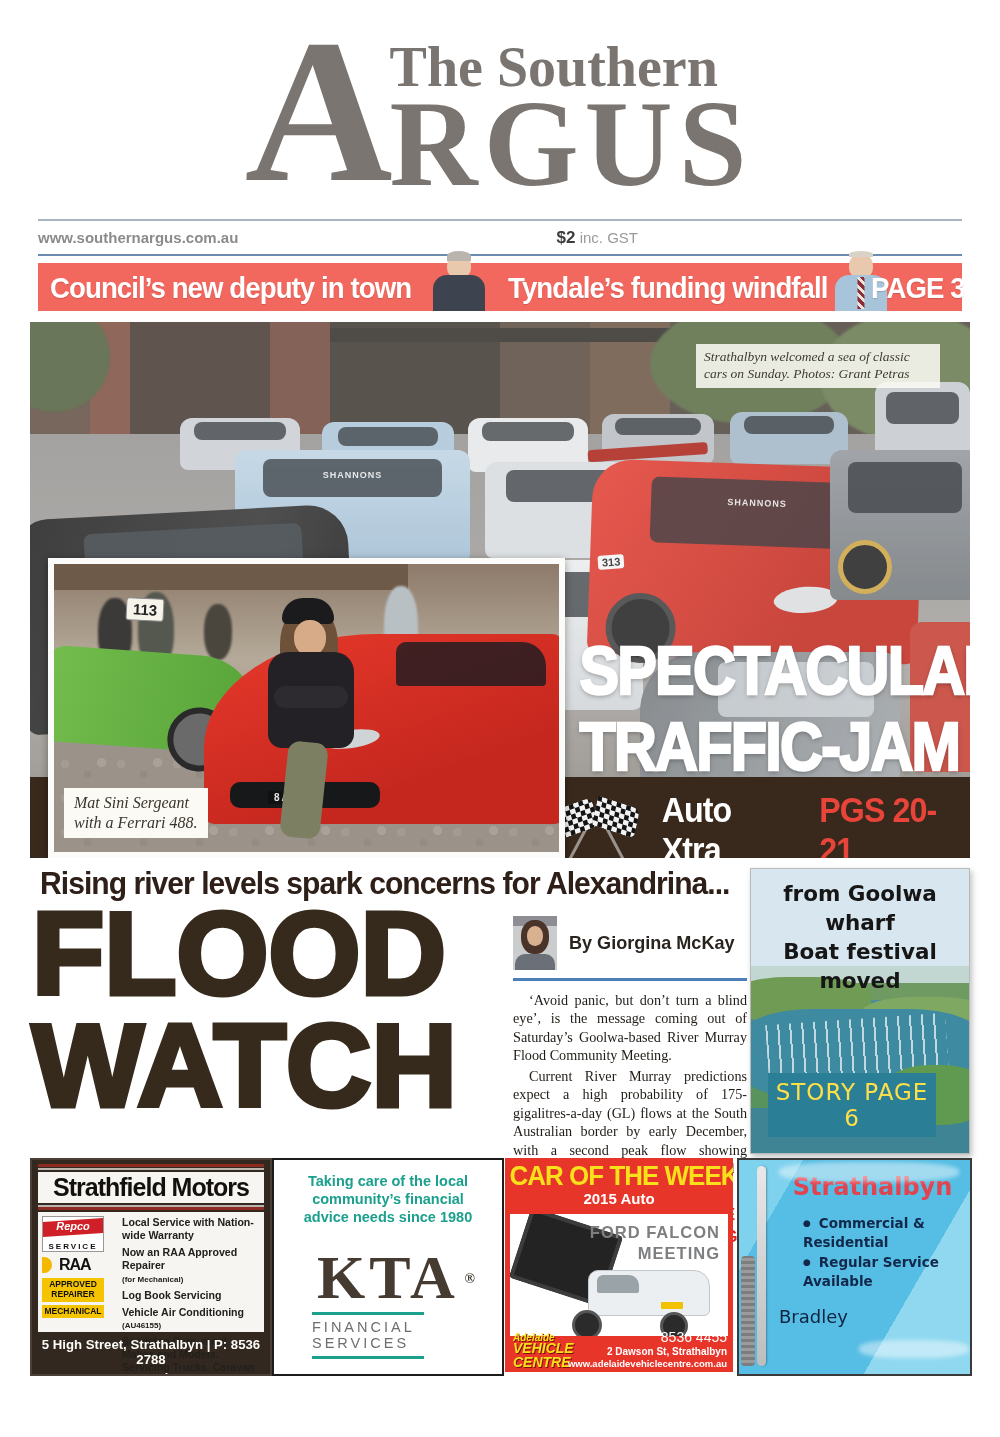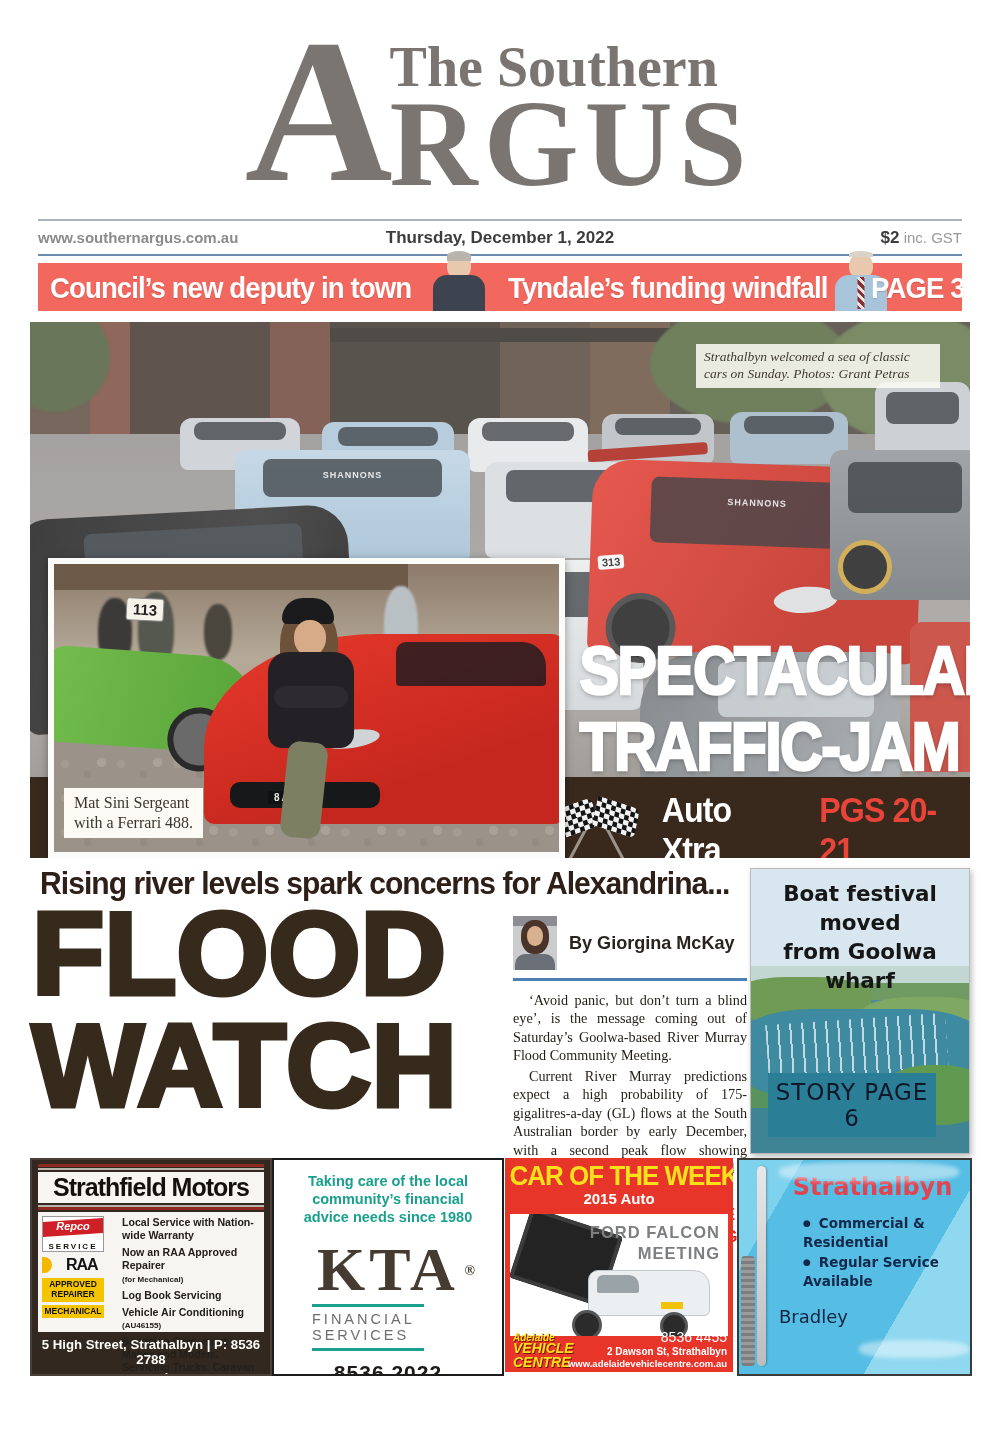--- a/index.html
+++ b/index.html
@@ -88,21 +88,21 @@
   .ferrari .grille{position:absolute;left:26px;bottom:16px;width:150px;height:26px;border-radius:10px;background:#16181a;}
   .ferrari .fplate{position:absolute;left:64px;bottom:20px;background:#0f1113;color:#e8e6e0;font-size:10px;font-weight:bold;padding:1px 6px;border-radius:2px;letter-spacing:2px;}
   .woman{position:absolute;left:196px;top:26px;width:120px;height:230px;}
   .w-hair{position:absolute;left:30px;top:16px;width:58px;height:84px;border-radius:45% 45% 40% 40%;background:#6d5138;}
   .w-cap{position:absolute;left:32px;top:8px;width:52px;height:26px;border-radius:24px 24px 6px 6px;background:#1b1b1d;}
   .w-face{position:absolute;left:44px;top:30px;width:32px;height:36px;border-radius:48%;background:#d8ab88;}
   .w-torso{position:absolute;left:18px;top:62px;width:86px;height:96px;border-radius:20px 20px 14px 14px;background:#232125;}
   .w-arms{position:absolute;left:24px;top:96px;width:74px;height:22px;border-radius:12px;background:#2d2b30;}
   .w-legs{position:absolute;left:34px;top:152px;width:40px;height:96px;border-radius:12px;background:#7d7f62;transform:rotate(6deg);}
   .ins-caption{position:absolute;left:10px;bottom:14px;background:#fbfaf4;padding:5px 10px;
-      font-family:"Liberation Serif",serif;font-size:16px;color:#3a362e;line-height:1.25;}
+      font-family:"Liberation Serif",serif;font-style:italic;font-size:16px;color:#3a362e;line-height:1.25;}
 
   
   #kicker{left:40px;top:866px;font-size:31px;font-weight:bold;color:#2e2018;letter-spacing:-1px;transform:scaleX(.97);transform-origin:left;white-space:nowrap;}
   #flood{left:32px;top:898px;width:480px;color:#362a1d;font-weight:bold;line-height:112px;
          font-size:116px;letter-spacing:0px;-webkit-text-stroke:5px #362a1d;transform:scaleX(1.02);transform-origin:left top;}
   #bylineblock{left:513px;top:916px;width:234px;}
   .by-row{display:flex;align-items:center;gap:12px;}
   .by-photo{width:44px;height:54px;background:linear-gradient(#8d8d93 0 18%,#caccce 18% 100%);position:relative;flex:0 0 auto;}
   .by-photo .bp-hair{position:absolute;left:8px;top:4px;width:28px;height:34px;border-radius:46%;background:#4a3328;}
   .by-photo .bp-face{position:absolute;left:14px;top:10px;width:16px;height:20px;border-radius:48%;background:#d9b191;}
@@ -118,51 +118,51 @@
   #boat{left:750px;top:868px;width:218px;height:284px;border:1px solid #b9b9b9;box-shadow:2px 3px 6px rgba(0,0,0,.25);
         background:linear-gradient(#d8e7ef 0 34%,#c2d6d2 34% 40%,#6f9a62 40% 46%,#4f8c93 46% 72%,#58935e 72% 84%,#3f8494 84% 100%);overflow:hidden;}
   .boat-land1{position:absolute;left:-20px;top:108px;width:140px;height:46px;background:#6f9b55;border-radius:40%;}
   .boat-land2{position:absolute;left:110px;top:128px;width:130px;height:40px;background:#7fa963;border-radius:40%;}
   .boat-water{position:absolute;left:-10px;top:140px;width:240px;height:90px;background:#3e8aa0;border-radius:30%;}
   .boat-green{position:absolute;left:130px;top:196px;width:110px;height:60px;background:#5f9a50;border-radius:45%;}
   .boat-docks{position:absolute;left:16px;top:150px;width:180px;height:60px;
       background:repeating-linear-gradient(90deg,rgba(255,255,255,.85) 0 2px,transparent 2px 12px);transform:rotate(-4deg);opacity:.8;}
   .boat-title{position:absolute;left:0;top:10px;width:100%;text-align:center;color:#161616;
       font-family:"DejaVu Sans",sans-serif;font-weight:bold;font-size:21.5px;line-height:1.35;}
-  .boat-cta{position:absolute;left:17px;bottom:16px;width:168px;background:#2a7e96;color:#0f172a;text-align:center;
+  .boat-cta{position:absolute;left:17px;bottom:16px;width:168px;background:#2a7e96;color:#fde047;text-align:center;
       font-family:"DejaVu Sans",sans-serif;font-size:23px;padding:6px 0;letter-spacing:1px;}
 
   
   .ad{top:1158px;height:214px;overflow:hidden;}
 
   
   #ad-strath{left:30px;width:238px;background:#32281f;border:2px solid #4a4038;}
   .st-stripe{height:3px;background:#8d2b22;margin:0 6px;}
   .st-stripe.gray{background:#b9b4ae;height:2px;margin-top:1px;}
   .st-title{margin:2px 6px 0 6px;background:#f6f5f2;color:#14110d;text-align:center;font-weight:bold;font-size:25px;
             letter-spacing:-1px;padding:1px 12px;transform:scaleX(1);}
   .st-body{margin:2px 6px;background:#f6f5f2;display:flex;padding:4px;height:112px;}
   .st-logos{width:62px;display:flex;flex-direction:column;gap:3px;}
   .repco{background:#fff;border:1px solid #999;height:34px;position:relative;overflow:hidden;}
   .repco .rp-red{position:absolute;left:0;top:3px;width:100%;height:15px;background:#cf2027;transform:skewY(-4deg);}
   .repco .rp-name{position:absolute;left:0;top:3px;width:100%;text-align:center;color:#fff;font-weight:bold;font-style:italic;font-size:11px;}
   .repco .rp-service{position:absolute;left:0;bottom:0px;width:100%;text-align:center;color:#14110d;font-weight:bold;font-size:8px;letter-spacing:2px;}
-  .raa{height:20px;display:flex;align-items:center;gap:14px;}
+  .raa{height:20px;display:flex;align-items:center;gap:7px;}
   .raa .raa-swoosh{width:10px;height:16px;background:#f5b800;border-radius:0 80% 80% 0/0 50% 50% 0;}
   .raa .raa-text{font-weight:bold;font-size:16px;color:#111;letter-spacing:-1px;}
   .ybox{background:#f5c400;color:#111;font-weight:bold;font-size:8.5px;text-align:center;padding:2px 0;line-height:1.15;}
   .st-text{flex:1;padding-left:6px;color:#23201c;font-weight:bold;font-size:10.6px;line-height:1.22;}
   .st-text p{margin:0 0 4px 12px;}
   .st-note{font-size:8px;}
   .st-addr{color:#fdfcf8;text-align:center;font-weight:bold;font-size:13.2px;margin-top:5px;}
   .st-web{color:#fdfcf8;text-align:center;font-weight:bold;font-size:12.5px;margin-top:4px;}
 
   
   #ad-kta{left:272px;width:228px;background:#fff;border:2px solid #1c1c1c;text-align:center;}
-  .kta-tag{color:#1ba08e;font-weight:bold;font-size:14.5px;line-height:1.25;margin:12px 14px 4px 14px;}
+  .kta-tag{color:#1ba08e;font-weight:bold;font-size:14.5px;line-height:1.25;margin:12px 14px 12px 14px;}
   .kta-logo{color:#453b31;font-family:"Liberation Serif",serif;font-weight:bold;font-size:62px;line-height:58px;margin-top:10px;letter-spacing:4px;position:relative;display:inline-block;}
   .kta-reg{font-size:14px;position:absolute;right:-16px;top:2px;letter-spacing:0;}
   .kta-line{width:112px;height:3px;background:#1ba08e;margin:6px auto 4px 38px;}
   .kta-sub{color:#6e6e6e;font-size:14.5px;letter-spacing:3px;text-align:left;margin-left:38px;}
   .kta-line2{width:112px;height:3px;background:#1ba08e;margin:5px auto 0 38px;}
   .kta-phone{color:#1d1a17;font-weight:bold;font-size:21px;margin-top:10px;letter-spacing:1px;}
 
   
   #ad-cw{left:505px;width:228px;background:#e8352a;}
   .cw-title{color:#f8e11a;font-weight:bold;font-size:27px;text-align:center;letter-spacing:-1px;transform:scaleX(.96);margin-top:3px;white-space:nowrap;}
@@ -201,21 +201,20 @@
   <div id="masthead" class="abs">
     <div class="mast-a">A</div>
     <div class="mast-col">
       <div class="mast-top">The Southern</div>
       <div class="mast-rest">RGUS</div>
     </div>
   </div>
 
   <div id="datebar" class="abs">
     <div class="db-url">www.southernargus.com.au</div>
-    <div class="db-date">Thursday, December 1, 2022</div>
     <div class="db-price"><b>$2</b><span> inc. GST</span></div>
   </div>
 
   <div id="banner" class="abs">
     <div class="bn-text" style="left:12px;top:8px;">Council’s new deputy in town</div>
     <div class="headshot hs1" style="left:393px;">
       <div class="hs-head"></div>
         <div class="hs-hair"></div>
         <div class="hs-body"></div>
     </div>
@@ -372,22 +371,22 @@
     </div>
   </div>
 
   <div id="boat" class="abs">
     <div class="boat-land1"></div>
       <div class="boat-land2"></div>
     <div class="boat-water"></div>
       <div class="boat-docks"></div>
       <div class="boat-green"></div>
     <div class="boat-title">
+      <div>from Goolwa wharf</div>
       <div>Boat festival moved</div>
-      <div>from Goolwa wharf</div>
     </div>
     <div class="boat-cta">STORY PAGE 6</div>
   </div>
 
   <div id="ad-strath" class="abs ad">
     <div style="height:4px;"></div>
     <div class="st-stripe"></div>
       <div class="st-stripe gray"></div>
     <div class="st-title">Strathfield Motors</div>
     <div class="st-stripe gray" style="margin-top:2px;"></div>

